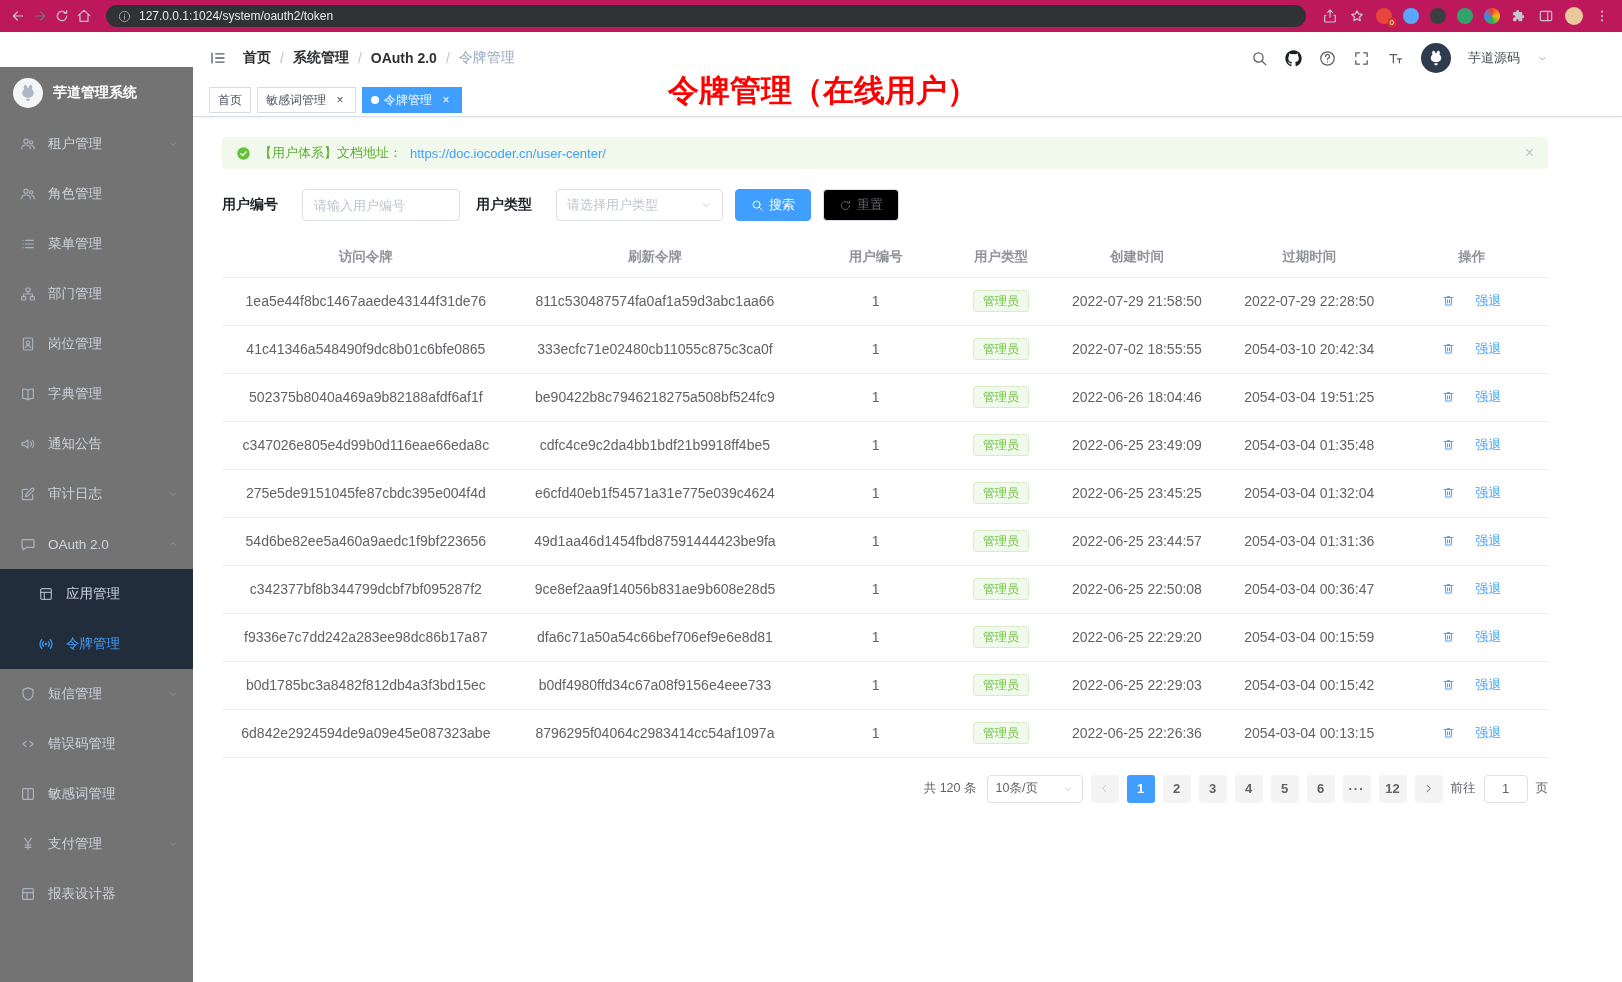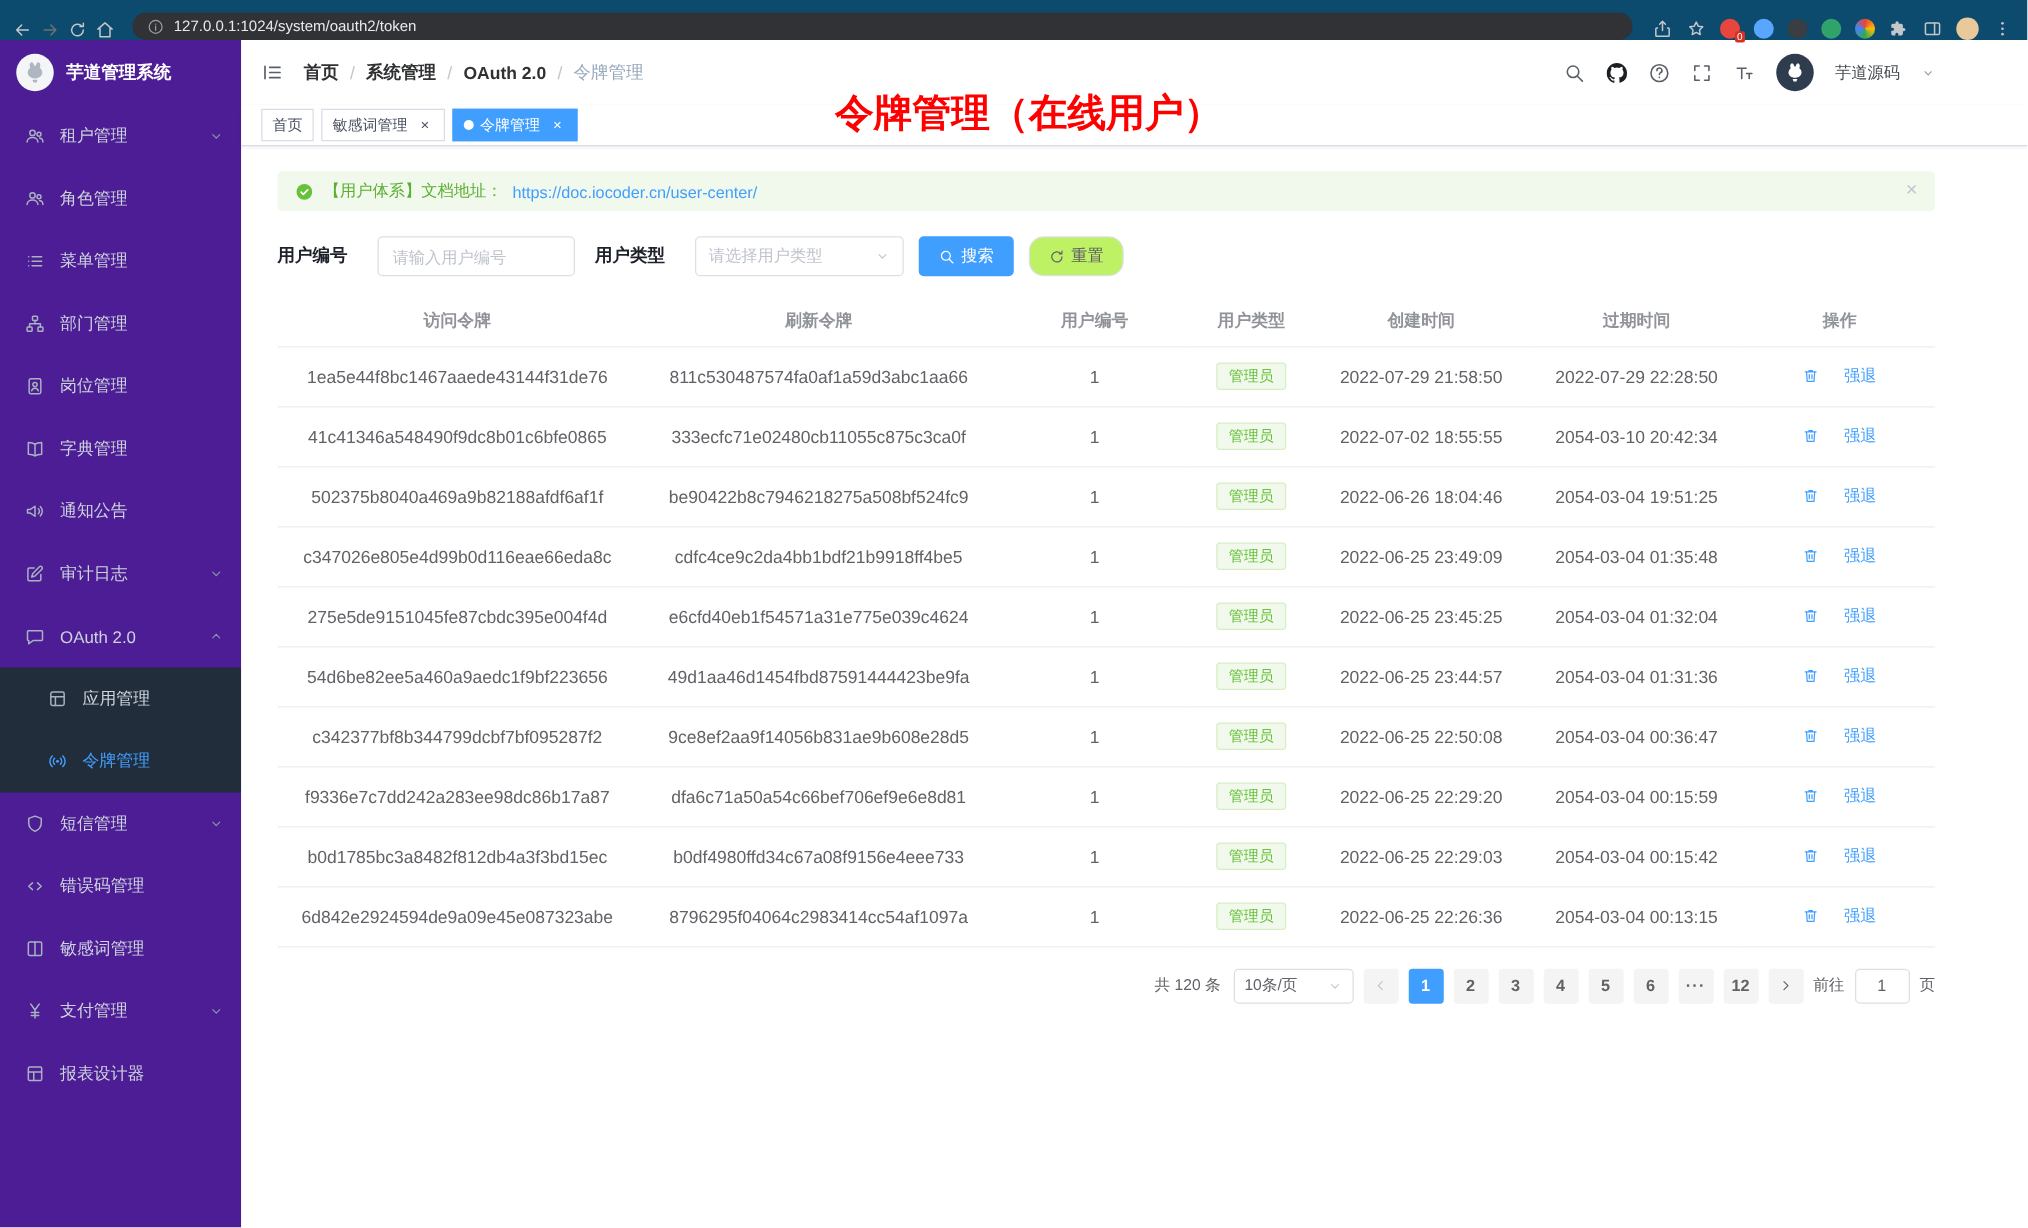--- a/index.html
+++ b/index.html
@@ -2,35 +2,35 @@
 <html><head>
 <meta charset="utf-8">
 <style>
   * { box-sizing: border-box; margin: 0; padding: 0; }
   html,body { width:1622px; height:982px; overflow:hidden; }
   body { position:relative; background:#fff; font-family:"Liberation Sans","DejaVu Sans",sans-serif; color:#303133; }
   svg.ic, svg.bnav, svg.hicon, svg.uic, svg.chev, svg.selcaret, svg.bic, svg.aic, svg.pic, svg.cicon, svg.hamburger, svg.caret, svg.ravatar, svg.tabdotsvg
   { fill:none; stroke:currentColor; stroke-width:1.8; stroke-linecap:round; stroke-linejoin:round; }
 
   
-  .browser { height:32px; background:#0c4a6e; display:flex; align-items:flex-end; gap:6px; padding:0 10px; color:#c3c7cb; }
+  .browser { height:32px; background:#be185d; display:flex; align-items:center; gap:6px; padding:0 10px; color:#c3c7cb; }
   .bnav { width:16px; height:16px; flex:none; cursor:pointer; }
   .bnav.dim { color:#6e7175; }
   .urlbar { flex:1; height:22px; background:#313236; border-radius:11px; display:flex; align-items:center; gap:8px; padding:0 12px; margin:0 8px; color:#e8eaed; font-size:12px; cursor:text; }
   .uic { width:13px; height:13px; color:#9aa0a6; flex:none; }
   .bright { display:flex; align-items:center; gap:11px; padding:0 2px; }
   .ext { width:16px; height:16px; border-radius:50%; position:relative; flex:none; cursor:pointer; }
   .ext.red { background:#e8453c; } .ext.blue { background:#58a6ff; } .ext.dark { background:#3a3d42; }
   .ext.green { background:#30a36a; } .ext.multi { background:conic-gradient(#ea4335,#fbbc05,#34a853,#4285f4,#ea4335); }
   .ext.profile { width:18px; height:18px; background:#e9c89a; }
   .badge { position:absolute; right:-4px; bottom:-3px; background:#d93025; color:#fff; font-size:8px; font-style:normal; padding:0 2px; border-radius:2px; line-height:9px; }
 
   
   .app { display:flex; height:950px; }
-  .sidebar { width:193px; flex:none; background:#4c1d95; display:flex; flex-direction:column; overflow:hidden; }
+  .sidebar { width:193px; flex:none; background:#737373; display:flex; flex-direction:column; overflow:hidden;margin-top:35px; }
   .logo { height:52px; display:flex; align-items:center; gap:10px; padding:0 13px; cursor:pointer; }
   .logo-avatar { width:30px; height:30px; border-radius:50%; background:#f4f5f7; color:#aeb6c2; display:flex; align-items:center; justify-content:center; flex:none; }
   .logo-avatar svg { width:20px; height:20px; }
   .logo-title { color:#fff; font-size:14px; font-weight:700; white-space:nowrap; }
   .menu { flex:1; }
   .mi { height:50px; display:flex; align-items:center; padding:0 14px 0 20px; color:#ced4dd; font-size:13.5px; cursor:pointer; white-space:nowrap; }
   .mi .ic { width:16px; height:16px; margin-right:12px; color:#a9b2bf; flex:none; }
   .mi .ml { flex:1; }
   .mi .chev { width:12px; height:12px; color:#8f9aa8; flex:none; }
   .chev.up { transform:rotate(180deg); }
@@ -71,21 +71,21 @@
   .aclose { margin-left:auto; color:#c0c4cc; font-size:16px; cursor:pointer; line-height:1; }
 
   .filters { display:flex; align-items:center; margin:20px 0 16px; font-size:14px; }
   .flabel { font-weight:700; color:#1d2129; margin-right:24px; white-space:nowrap; }
   .finput { width:158px; height:32px; border:1px solid #dcdfe6; border-radius:4px; padding:0 11px; font-size:13px; color:#606266; margin-right:16px; outline:none; font-family:inherit; }
   ::placeholder { color:#bfc4cc; opacity:1; }
   .fselect { width:167px; height:32px; border:1px solid #dcdfe6; border-radius:4px; display:flex; align-items:center; justify-content:space-between; padding:0 10px; color:#bfc4cc; font-size:13px; margin-right:12px; cursor:pointer; }
   .selcaret { width:12px; height:12px; color:#c0c4cc; flex:none; }
   .btn { height:32px; border-radius:4px; display:inline-flex; align-items:center; gap:5px; padding:0 15px; font-size:13px; cursor:pointer; border:1px solid transparent; font-family:inherit; }
   .btn.primary { background:#409eff; border-color:#409eff; color:#fff; margin-right:12px; }
-  .btn.plain { background:#bef264; border-color:#dcdfe6; color:#606266;border-radius:12px; }
+  .btn.plain { background:#000000; border-color:#dcdfe6; color:#606266; }
   .bic { width:13px; height:13px; }
 
   .dtable { width:100%; border-collapse:collapse; table-layout:fixed; font-size:14px; color:#606266; }
   .dtable th { height:40px; color:#909399; font-weight:700; font-size:13.5px; text-align:center; border-bottom:1px solid #ebeef5; white-space:nowrap; }
   .dtable td { height:48px; text-align:center; border-bottom:1px solid #ebeef5; white-space:nowrap; overflow:hidden; text-overflow:ellipsis; }
   .tag { display:inline-block; height:22px; line-height:20px; padding:0 9px; background:#f0f9eb; border:1px solid #d8edc5; border-radius:3px; color:#67c23a; font-size:12px; }
   .action { color:#409eff; font-size:13px; display:inline-flex; align-items:center; gap:20px; cursor:pointer; text-decoration:none; }
   .aic { width:13px; height:13px; }
 
   .pagination { display:flex; align-items:center; justify-content:flex-end; gap:8px; margin-top:17px; font-size:13px; color:#606266; }

